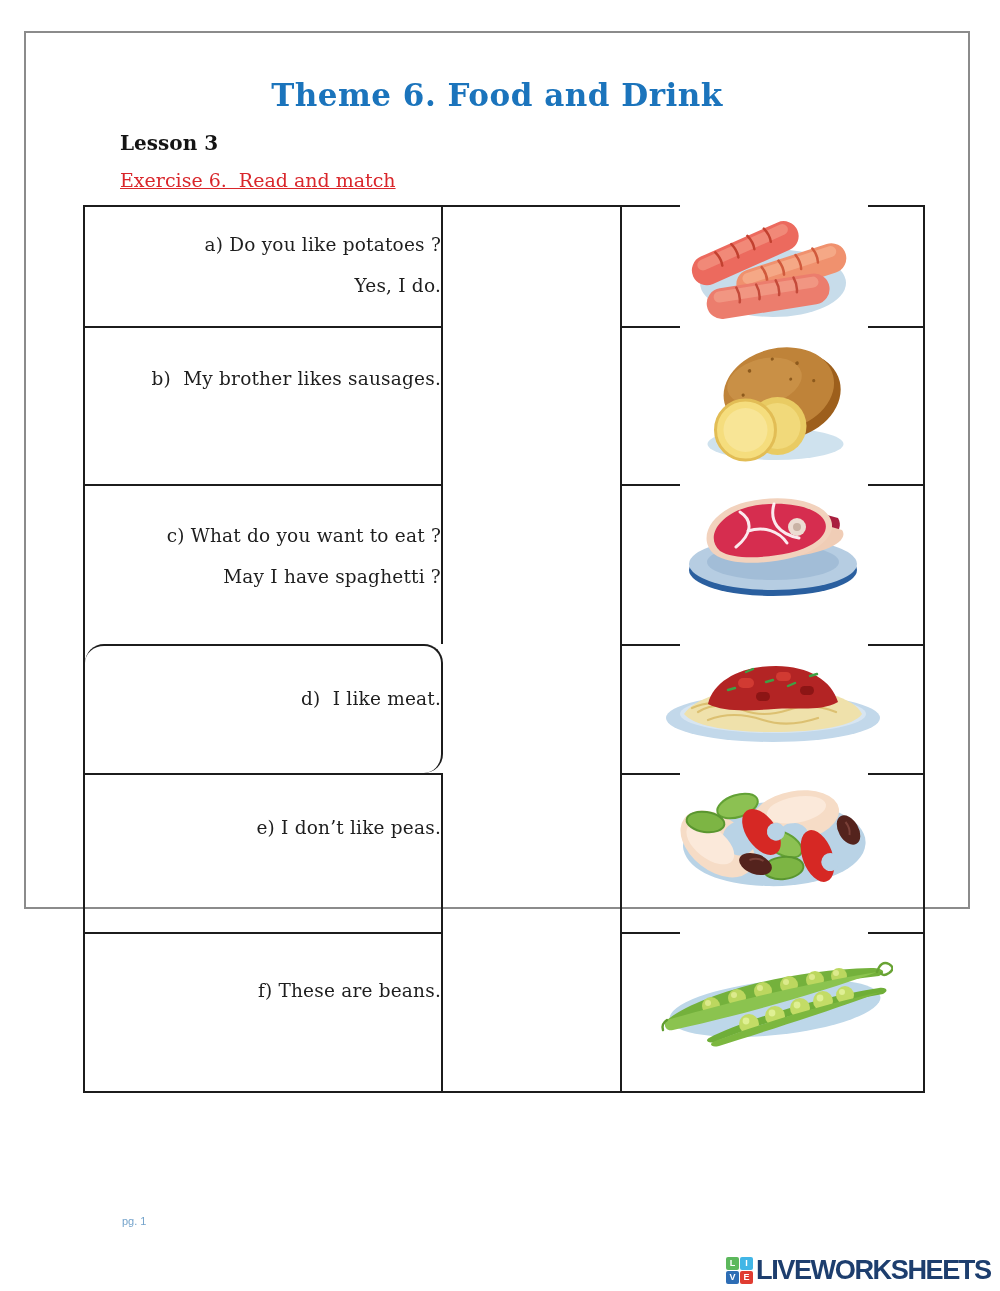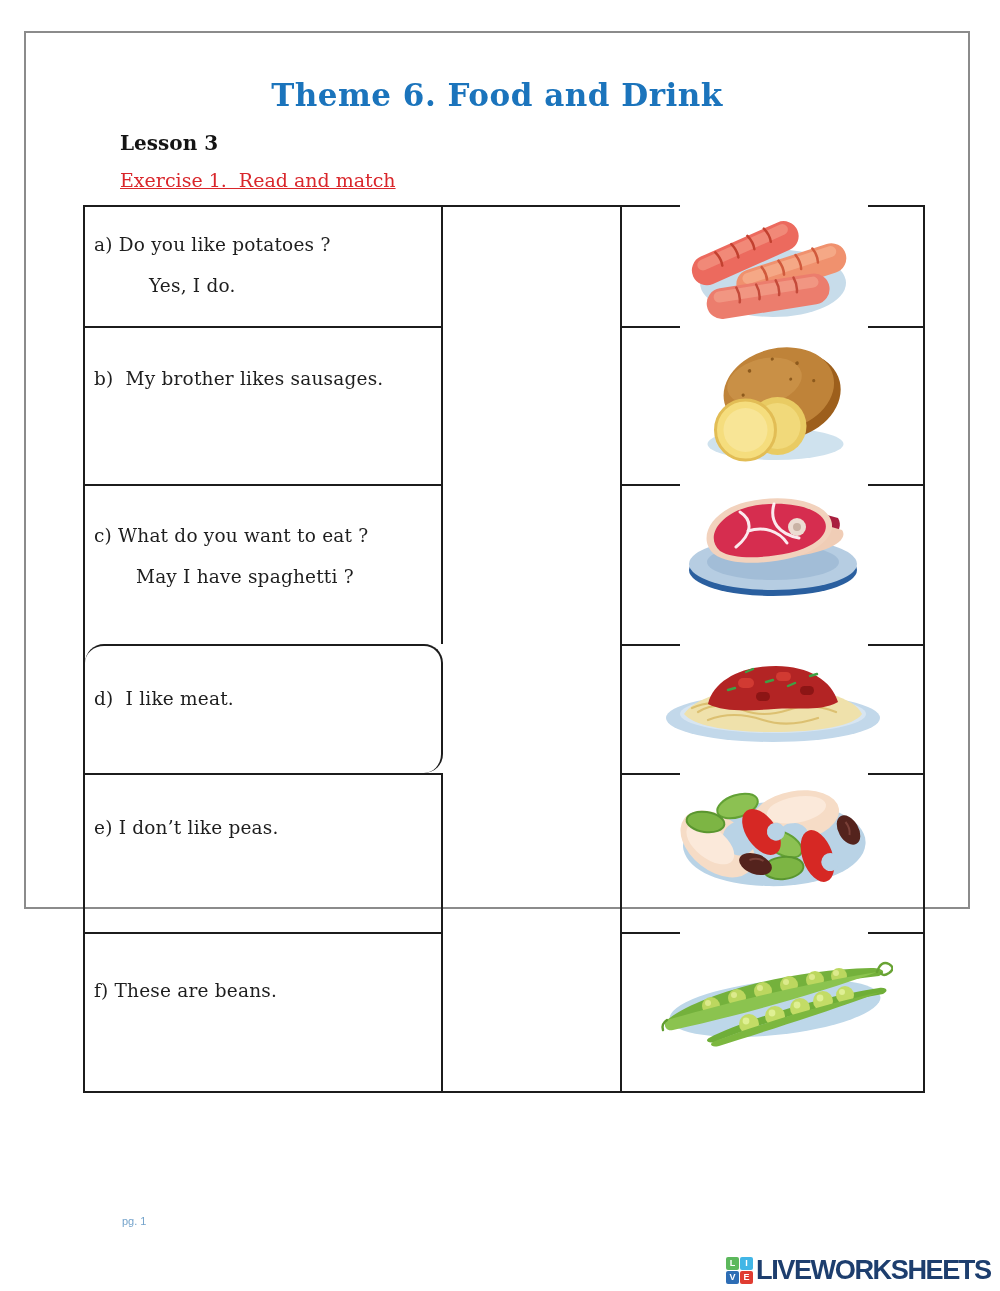--- a/index.html
+++ b/index.html
@@ -12,21 +12,21 @@
   .lesson{position:absolute;left:94px;top:98px;font-size:20px;font-weight:bold;color:#141414;}
   .exercise{position:absolute;left:94px;top:136px;font-size:19px;
             text-decoration:underline;white-space:pre-wrap;}
   
   .tbl{position:absolute;left:57px;top:172px;width:842px;height:888px;box-sizing:border-box;
        border-left:2px solid #1c1c1c;border-right:2px solid #1c1c1c;border-bottom:2px solid #1c1c1c;
        display:grid;grid-template-columns:358px 179px 301px;
        grid-template-rows:121px 158px 160px 129px 159px 159px;}
   .ct{grid-column:1;border-top:2px solid #1c1c1c;border-right:2px solid #1c1c1c;
       box-sizing:border-box;display:flex;flex-direction:column;justify-content:center;
-      padding-left:9px;font-size:18.5px;color:#1e1e1e;letter-spacing:0.2px;}
+      padding-left:9px;font-size:18.5px;color:#1e1e1e;letter-spacing:0.2px;align-items:flex-end;}
   .ct p{margin:0;white-space:pre-wrap;}
   .ct p:empty{display:none;}
   .ct p + p{margin-top:20px;}
   .ra{grid-row:1;padding-bottom:4px;}  .ra p+p{margin-left:55px;}
   .rb{grid-row:2;padding-bottom:56px;}
   .rc{grid-row:3;padding-bottom:18px;} .rc p+p{margin-left:42px;}
   .rd{grid-row:4;padding-bottom:22px;border-radius:19px;}
   .re{grid-row:5;padding-bottom:52px;}
   .rf{grid-row:6;padding-bottom:44px;}
   .cm{grid-column:2;grid-row:1/7;border-top:2px solid #1c1c1c;border-right:2px solid #1c1c1c;
@@ -53,21 +53,21 @@
   .brandtext{font-family:"Liberation Sans",sans-serif;font-weight:bold;font-size:28px;
              letter-spacing:-1.5px;transform:scaleX(0.97);transform-origin:left center;}
 </style>
 </head>
 <body>
 
 <div class="page">
 
   <h1 class="title" style="color: rgb(27, 116, 188);">Theme 6. Food and Drink</h1>
   <div class="lesson">Lesson 3</div>
-  <div class="exercise" style="color: rgb(217, 38, 43);">Exercise 1.  Read and match</div>
+  <div class="exercise" style="color: rgb(217, 38, 43);">Exercise 6.  Read and match</div>
 
   <div class="tbl">
 
     <div class="ct ra">
       <p>a) Do you like potatoes ?</p>
       <p>Yes, I do.</p>
     </div>
     <div class="ct rb">
       <p>b)  My brother likes sausages.</p>
 

